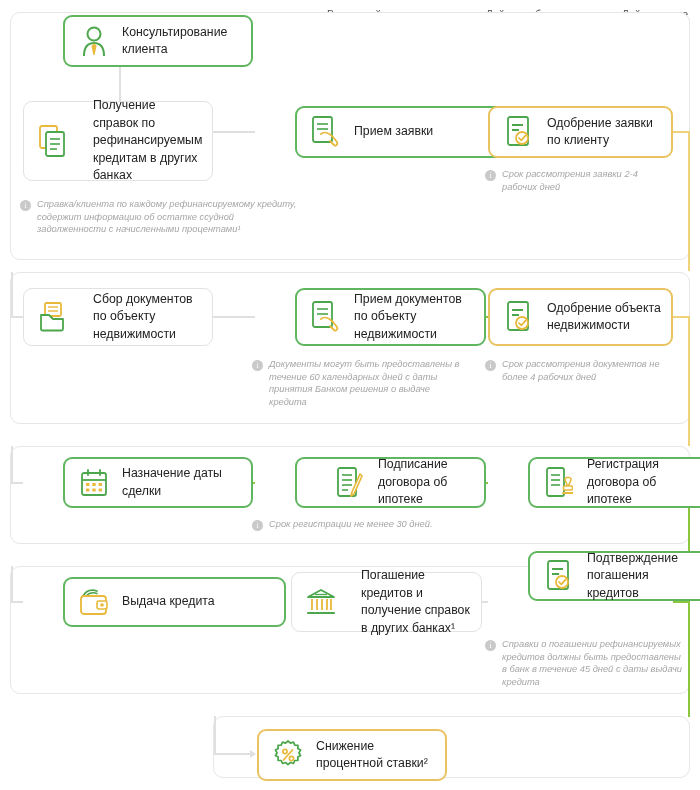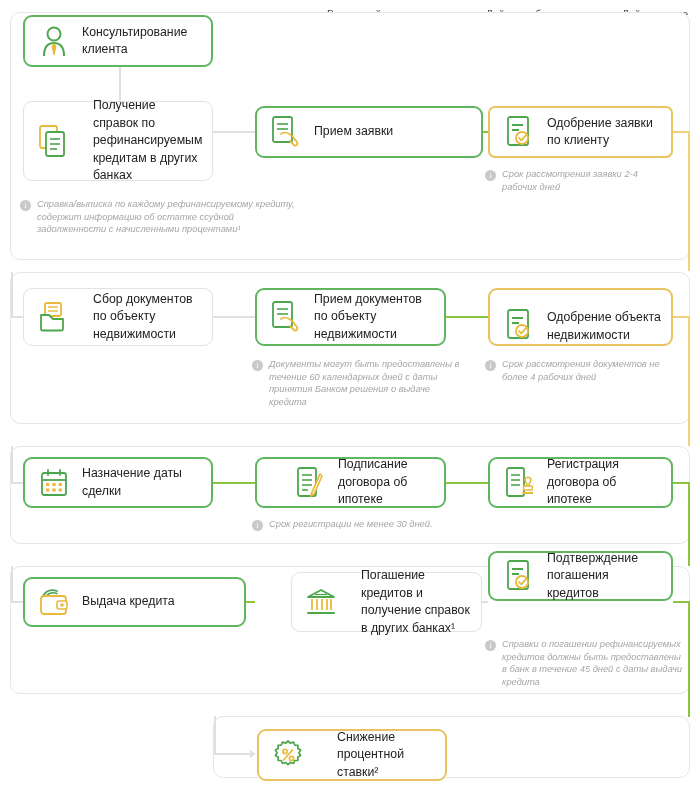--- a/index.html
+++ b/index.html
@@ -33,21 +33,21 @@
   .box{
     position:absolute;
     box-sizing:border-box;
     border-radius:9px;
     background:#ffffff;
     display:flex;
     align-items:center;
     padding:0 10px 0 12px;
     z-index:5;
   }
-  .box.green{border:2px solid #5fb65f;}
+  .box.green{border:2px solid #5fb65f;margin-left:40px;}
   .box.orange{border:2px solid #e8c360;}
   .box.grey{border:1.5px solid #e2e2e2;gap:12px;}
   .box-icon{flex:0 0 auto;width:34px;height:38px;margin-right:11px;display:flex;align-items:center;justify-content:center;}
   .box-label{font-size:12.3px;line-height:17.5px;color:#222;font-weight:400;}
 
   
   .note{position:absolute;display:flex;gap:6px;z-index:4;}
   .note-icon{flex:0 0 auto;width:11px;height:11px;border-radius:50%;background:#c9c9c9;color:#fff;
     font-size:8px;line-height:11px;text-align:center;font-style:normal;font-family:"Liberation Serif",serif;margin-top:2px;}
   .note-text{font-size:9.3px;line-height:12.6px;color:#a6a6a6;font-style:italic;}
@@ -149,36 +149,36 @@
         <rect x="7" y="7" width="18" height="24" rx="2" fill="#fff" stroke="#4ca64c" stroke-width="1.8"></rect>
         <line x1="11" y1="14" x2="21" y2="14" stroke="#4ca64c" stroke-width="1.6"></line>
         <line x1="11" y1="19" x2="21" y2="19" stroke="#4ca64c" stroke-width="1.6"></line>
         <line x1="11" y1="24" x2="18" y2="24" stroke="#4ca64c" stroke-width="1.6"></line>
       </svg>
     </span>
     <span class="box-label">Получение справок по рефинансируемым кредитам в других банках</span>
   </div>
   <div class="note" style="left:20px;top:198px;width:280px;">
     <span class="note-icon">i</span>
-    <span class="note-text">Справка/выписка по каждому рефинансируемому кредиту, содержит информацию об остатке ссудной задолженности с начисленными процентами¹</span>
+    <span class="note-text">Справка/клиента по каждому рефинансируемому кредиту, содержит информацию об остатке ссудной задолженности с начисленными процентами¹</span>
   </div>
 
   <div class="box green" style="left:255px;top:106px;width:228px;height:52px;">
     <span class="box-icon">
       <svg width="30" height="32" viewBox="0 0 30 32">
         <rect x="2" y="1" width="19" height="25" rx="2" fill="#fff" stroke="#4ca64c" stroke-width="1.8"></rect>
         <line x1="6" y1="8" x2="17" y2="8" stroke="#4ca64c" stroke-width="1.6"></line>
         <line x1="6" y1="13" x2="17" y2="13" stroke="#4ca64c" stroke-width="1.6"></line>
         <path d="M10 18 C13 15 18 17 22 21 L26 26 C27 28 25 31 23 29 L19 25" fill="none" stroke="#e8b93b" stroke-width="1.8" stroke-linecap="round"></path>
       </svg>
     </span>
     <span class="box-label">Прием заявки</span>
   </div>
 
-  <div class="box orange" style="left:488px;top:106px;width:185px;height:52px;border-radius:7px;">
+  <div class="box orange" style="left:488px;top:106px;width:185px;height:52px;">
     <span class="box-icon">
       <svg width="26" height="32" viewBox="0 0 26 32">
         <rect x="2" y="1" width="20" height="28" rx="2" fill="#fff" stroke="#4ca64c" stroke-width="1.8"></rect>
         <line x1="6" y1="9" x2="17" y2="9" stroke="#4ca64c" stroke-width="2"></line>
         <line x1="6" y1="14" x2="13" y2="14" stroke="#4ca64c" stroke-width="2"></line>
         <circle cx="16" cy="22" r="6" fill="#fff" stroke="#e8b93b" stroke-width="1.8"></circle>
         <path d="M13 22 l2.3 2.4 L19.5 19.6" fill="none" stroke="#e8b93b" stroke-width="1.8" stroke-linecap="round" stroke-linejoin="round"></path>
       </svg>
     </span>
     <span class="box-label">Одобрение заявки по клиенту</span>
@@ -209,21 +209,21 @@
         <path d="M10 18 C13 15 18 17 22 21 L26 26 C27 28 25 31 23 29 L19 25" fill="none" stroke="#e8b93b" stroke-width="1.8" stroke-linecap="round"></path>
       </svg>
     </span>
     <span class="box-label">Прием документов по объекту недвижимости</span>
   </div>
   <div class="note" style="left:252px;top:358px;width:215px;">
     <span class="note-icon">i</span>
     <span class="note-text">Документы могут быть предоставлены в течение 60 календарных дней с даты принятия Банком решения о выдаче кредита</span>
   </div>
 
-  <div class="box orange" style="left:488px;top:288px;width:185px;height:58px;align-items:flex-end;">
+  <div class="box orange" style="left:488px;top:288px;width:185px;height:58px;">
     <span class="box-icon">
       <svg width="26" height="32" viewBox="0 0 26 32">
         <rect x="2" y="1" width="20" height="28" rx="2" fill="#fff" stroke="#4ca64c" stroke-width="1.8"></rect>
         <line x1="6" y1="9" x2="17" y2="9" stroke="#4ca64c" stroke-width="2"></line>
         <line x1="6" y1="14" x2="13" y2="14" stroke="#4ca64c" stroke-width="2"></line>
         <circle cx="16" cy="22" r="6" fill="#fff" stroke="#e8b93b" stroke-width="1.8"></circle>
         <path d="M13 22 l2.3 2.4 L19.5 19.6" fill="none" stroke="#e8b93b" stroke-width="1.8" stroke-linecap="round" stroke-linejoin="round"></path>
       </svg>
     </span>
     <span class="box-label">Одобрение объекта недвижимости</span>
@@ -327,21 +327,21 @@
         <path d="M13 22 l2.3 2.4 L19.5 19.6" fill="none" stroke="#e8b93b" stroke-width="1.8" stroke-linecap="round" stroke-linejoin="round"></path>
       </svg>
     </span>
     <span class="box-label">Подтверждение погашения кредитов</span>
   </div>
   <div class="note" style="left:485px;top:638px;width:200px;">
     <span class="note-icon">i</span>
     <span class="note-text">Справки о погашении рефинансируемых кредитов должны быть предоставлены в банк в течение 45 дней с даты выдачи кредита</span>
   </div>
 
-  <div class="box orange" style="left:257px;top:729px;width:190px;height:52px;gap:21px;">
+  <div class="box orange" style="left:257px;top:729px;width:190px;height:52px;">
     <span class="box-icon">
       <svg width="30" height="30" viewBox="0 0 30 30">
         <path d="M15 1 l2.4 2.1 3.1 -1 1.3 3 3.2 0.2 -0.2 3.2 2.8 1.6 -1.7 2.7 1.7 2.7 -2.8 1.6 0.2 3.2 -3.2 0.2 -1.3 3 -3.1 -1 -2.4 2.1 -2.4 -2.1 -3.1 1 -1.3 -3 -3.2 -0.2 0.2 -3.2 -2.8 -1.6 1.7 -2.7 -1.7 -2.7 2.8 -1.6 -0.2 -3.2 3.2 -0.2 1.3 -3 3.1 1 Z" fill="#fff" stroke="#4ca64c" stroke-width="1.7" stroke-linejoin="round"></path>
         <circle cx="12" cy="11.5" r="2.1" fill="none" stroke="#e8b93b" stroke-width="1.7"></circle>
         <circle cx="18.5" cy="18.5" r="2.1" fill="none" stroke="#e8b93b" stroke-width="1.7"></circle>
         <line x1="19.5" y1="10" x2="10.5" y2="20" stroke="#e8b93b" stroke-width="1.8" stroke-linecap="round"></line>
       </svg>
     </span>
     <span class="box-label">Снижение процентной ставки²</span>
   </div>

